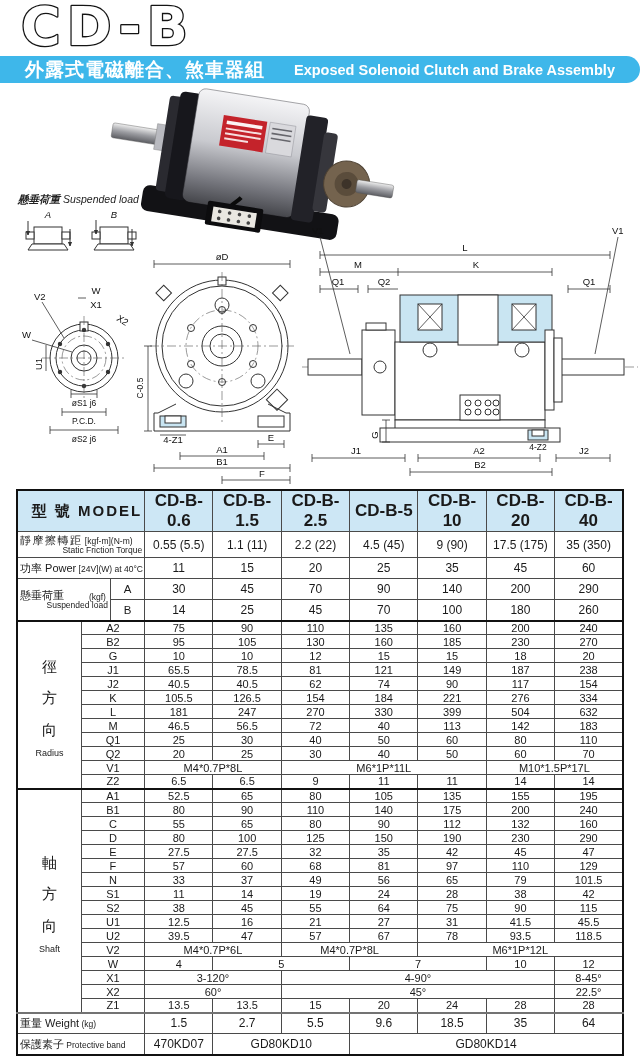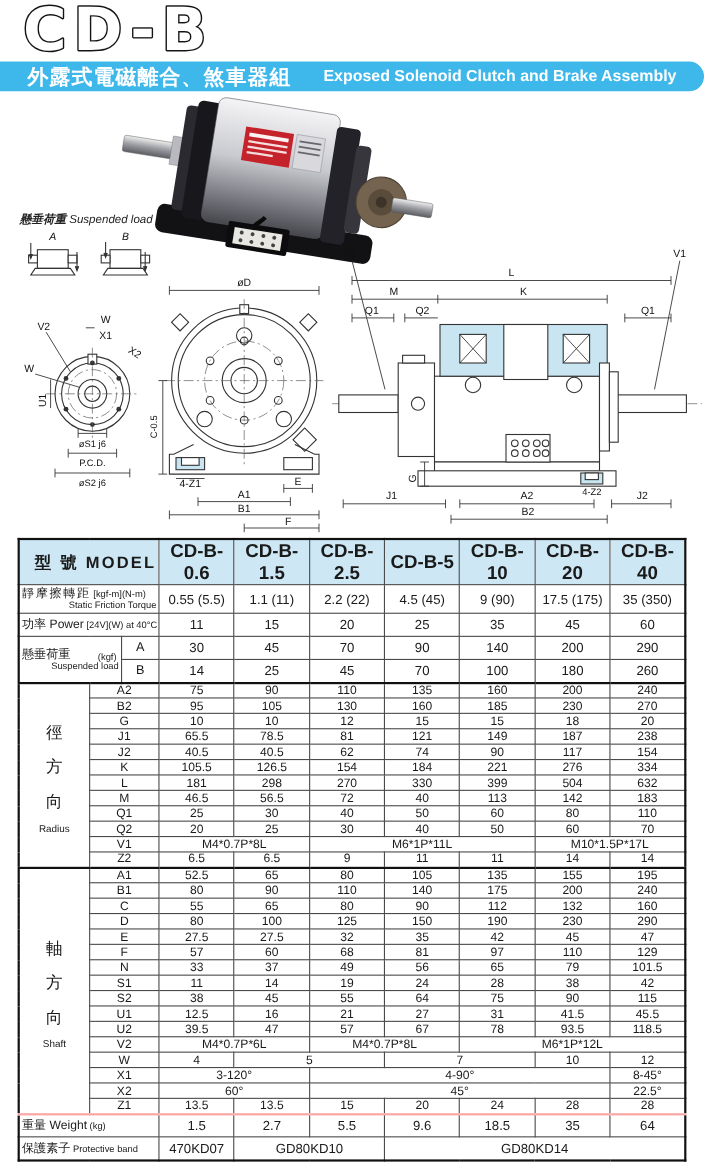--- a/index.html
+++ b/index.html
@@ -45,21 +45,21 @@
   .tsp{letter-spacing:1.5px;}
   .sm{font-size:8.5px;}
   .len,.len2{font-size:8.5px;text-align:right;}
   .susp-cell .kgf{position:absolute;right:4px;top:14px;}
   .sub{font-size:11.5px;text-align:center;}
   .dim{font-size:11px;text-align:center;}
   .sec{text-align:center;vertical-align:middle;}
   .szh{font-size:15px;line-height:2.1;}
   .sen{font-size:9px;margin-top:3px;}
   .sec-top td{border-top:2px solid #111;}
-  .wt-top td{border-top:2px solid #fca5a5;}
+  .wt-top td{border-top:2px solid #737373;}
 </style>
 </head>
 <body>
 
 <div class="page">
 
   <svg class="title-svg" width="300" height="58">
     <text x="3" y="45" class="title-text">CD-B</text>
   </svg>
 
@@ -464,21 +464,21 @@
           <td colspan="1" class="val vsm">126.5</td>
           <td colspan="1" class="val vsm">154</td>
           <td colspan="1" class="val vsm">184</td>
           <td colspan="1" class="val vsm">221</td>
           <td colspan="1" class="val vsm">276</td>
           <td colspan="1" class="val vsm">334</td>
         </tr>
         <tr class="rh-sm">
           <td colspan="2" class="dim">L</td>
           <td colspan="1" class="val vsm">181</td>
-          <td colspan="1" class="val vsm">298</td>
+          <td colspan="1" class="val vsm">247</td>
           <td colspan="1" class="val vsm">270</td>
           <td colspan="1" class="val vsm">330</td>
           <td colspan="1" class="val vsm">399</td>
           <td colspan="1" class="val vsm">504</td>
           <td colspan="1" class="val vsm">632</td>
         </tr>
         <tr class="rh-sm">
           <td colspan="2" class="dim">M</td>
           <td colspan="1" class="val vsm">46.5</td>
           <td colspan="1" class="val vsm">56.5</td>

